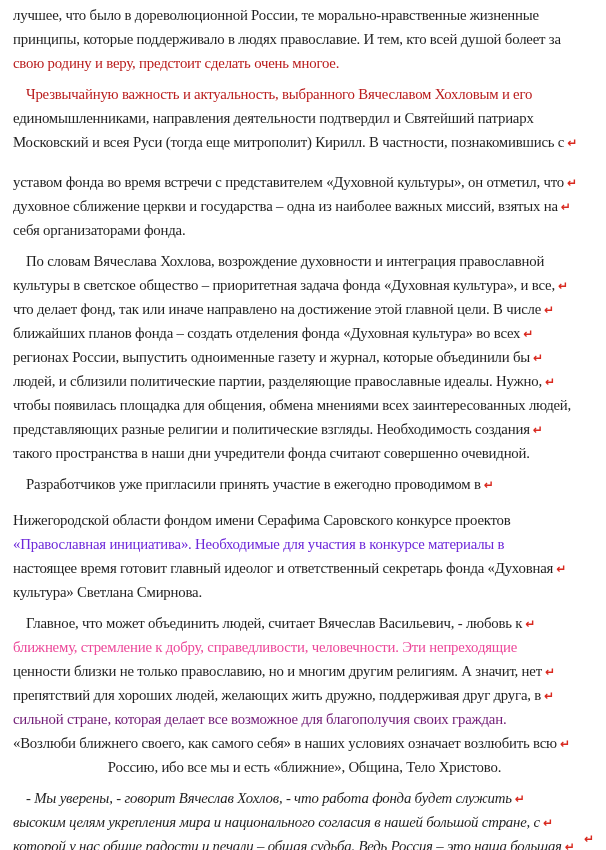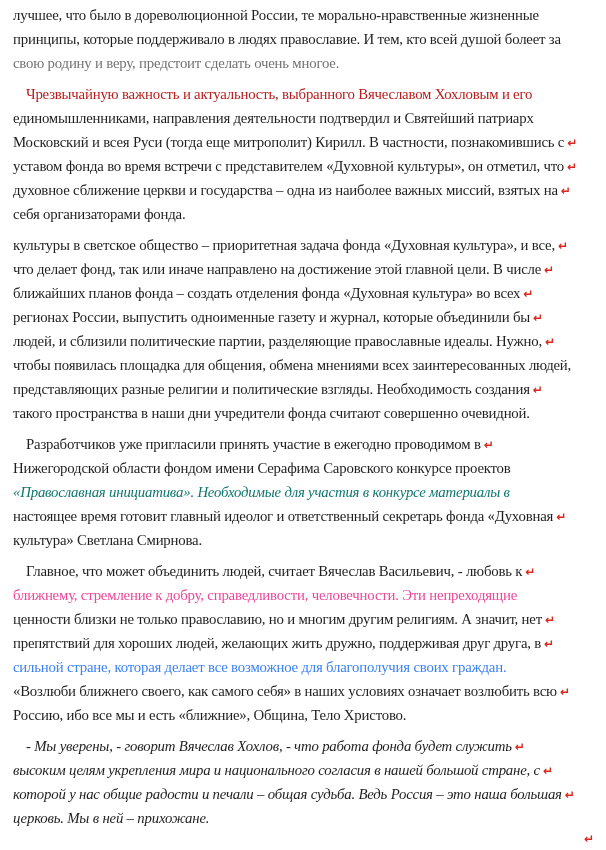--- a/index.html
+++ b/index.html
@@ -30,55 +30,56 @@
   }
 </style>
 </head>
 <body style="background: rgb(255, 255, 255);">
 
 <div class="page">
   <div id="paragraphs">
       <div class="paragraph">
         <div class="line" style="color: rgb(31, 31, 31);"><span class="line-text">лучшее, что было в дореволюционной России, те морально-нравственные жизненные</span></div>
         <div class="line" style="color: rgb(31, 31, 31);"><span class="line-text">принципы, которые поддерживало в людях православие. И тем, кто всей душой болеет за</span></div>
-        <div class="line" style="color: #737373;"><span class="line-text">свою родину и веру, предстоит сделать очень многое.</span></div>
+        <div class="line" style="color: #b91c1c;"><span class="line-text">свою родину и веру, предстоит сделать очень многое.</span></div>
       </div>
       <div class="paragraph">
         <div class="line indented" style="color: #b91c1c;"><span class="line-text">Чрезвычайную важность и актуальность, выбранного Вячеславом Хохловым и его</span></div>
         <div class="line" style="color: rgb(31, 31, 31);"><span class="line-text">единомышленниками, направления деятельности подтвердил и Святейший патриарх</span></div>
         <div class="line" style="color: rgb(31, 31, 31);"><span class="line-text">Московский и всея Руси (тогда еще митрополит) Кирилл. В частности, познакомившись с</span><span class="break-mark" style="color: rgb(217, 41, 31);">↵</span></div>
-        <div class="line" style="color: rgb(31, 31, 31);"><span class="line-text">уставом фонда во время встречи с представителем «Духовной культуры», он отметил, что</span><span class="break-mark" style="color: rgb(217, 41, 31);">↵</span></div>
+        <div class="line" style="color: rgb(31, 31, 31); margin-top: 16px;"><span class="line-text">уставом фонда во время встречи с представителем «Духовной культуры», он отметил, что</span><span class="break-mark" style="color: rgb(217, 41, 31);">↵</span></div>
         <div class="line" style="color: rgb(31, 31, 31);"><span class="line-text">духовное сближение церкви и государства – одна из наиболее важных миссий, взятых на</span><span class="break-mark" style="color: rgb(217, 41, 31);">↵</span></div>
         <div class="line" style="color: rgb(31, 31, 31);"><span class="line-text">себя организаторами фонда.</span></div>
       </div>
       <div class="paragraph">
+        <div class="line indented" style="color: rgb(31, 31, 31);"><span class="line-text">По словам Вячеслава Хохлова, возрождение духовности и интеграция православной</span></div>
         <div class="line" style="color: rgb(31, 31, 31);"><span class="line-text">культуры в светское общество – приоритетная задача фонда «Духовная культура», и все,</span><span class="break-mark" style="color: rgb(217, 41, 31);">↵</span></div>
         <div class="line" style="color: rgb(31, 31, 31);"><span class="line-text">что делает фонд, так или иначе направлено на достижение этой главной цели. В числе</span><span class="break-mark" style="color: rgb(217, 41, 31);">↵</span></div>
         <div class="line" style="color: rgb(31, 31, 31);"><span class="line-text">ближайших планов фонда  – создать отделения фонда «Духовная культура» во всех</span><span class="break-mark" style="color: rgb(217, 41, 31);">↵</span></div>
         <div class="line" style="color: rgb(31, 31, 31);"><span class="line-text">регионах России, выпустить одноименные газету и журнал, которые объединили бы</span><span class="break-mark" style="color: rgb(217, 41, 31);">↵</span></div>
         <div class="line" style="color: rgb(31, 31, 31);"><span class="line-text">людей, и сблизили политические партии, разделяющие православные идеалы. Нужно,</span><span class="break-mark" style="color: rgb(217, 41, 31);">↵</span></div>
         <div class="line" style="color: rgb(31, 31, 31);"><span class="line-text">чтобы появилась площадка для общения, обмена мнениями всех заинтересованных людей,</span></div>
         <div class="line" style="color: rgb(31, 31, 31);"><span class="line-text">представляющих разные религии и политические взгляды. Необходимость создания</span><span class="break-mark" style="color: rgb(217, 41, 31);">↵</span></div>
         <div class="line" style="color: rgb(31, 31, 31);"><span class="line-text">такого пространства в наши дни учредители фонда считают совершенно очевидной.</span></div>
       </div>
       <div class="paragraph">
         <div class="line indented" style="color: rgb(31, 31, 31);"><span class="line-text">Разработчиков уже пригласили принять участие в ежегодно проводимом в</span><span class="break-mark" style="color: rgb(217, 41, 31);">↵</span></div>
-        <div class="line" style="color: rgb(31, 31, 31);"><span class="line-text">Нижегородской области фондом имени Серафима Саровского конкурсе проектов</span></div>
-        <div class="line" style="color: #0f766e; font-style: italic;"><span class="line-text">«Православная инициатива». Необходимые для участия в конкурсе материалы в</span></div>
+        <div class="line" style="color: rgb(31, 31, 31); margin-top: 12px;"><span class="line-text">Нижегородской области фондом имени Серафима Саровского конкурсе проектов</span></div>
+        <div class="line" style="color: #6d28d9;"><span class="line-text">«Православная инициатива». Необходимые для участия в конкурсе материалы в</span></div>
         <div class="line" style="color: rgb(31, 31, 31);"><span class="line-text">настоящее время готовит главный идеолог и ответственный секретарь фонда «Духовная</span><span class="break-mark" style="color: rgb(217, 41, 31);">↵</span></div>
         <div class="line" style="color: rgb(31, 31, 31);"><span class="line-text">культура» Светлана Смирнова.</span></div>
       </div>
       <div class="paragraph">
         <div class="line indented" style="color: rgb(31, 31, 31);"><span class="line-text">Главное, что может объединить людей, считает Вячеслав Васильевич, - любовь к</span><span class="break-mark" style="color: rgb(217, 41, 31);">↵</span></div>
         <div class="line" style="color: #ec4899;"><span class="line-text">ближнему, стремление к добру, справедливости, человечности. Эти непреходящие</span></div>
         <div class="line" style="color: rgb(31, 31, 31);"><span class="line-text">ценности близки не только православию, но и многим другим религиям. А значит, нет</span><span class="break-mark" style="color: rgb(217, 41, 31);">↵</span></div>
         <div class="line" style="color: rgb(31, 31, 31);"><span class="line-text">препятствий для хороших людей, желающих жить дружно, поддерживая друг друга, в</span><span class="break-mark" style="color: rgb(217, 41, 31);">↵</span></div>
-        <div class="line" style="color: #3b82f6;"><span class="line-text">сильной стране, которая делает все возможное для благополучия своих граждан.</span></div>
+        <div class="line" style="color: #701a75;"><span class="line-text">сильной стране, которая делает все возможное для благополучия своих граждан.</span></div>
         <div class="line" style="color: rgb(31, 31, 31);"><span class="line-text">«Возлюби ближнего своего, как самого себя» в наших условиях означает возлюбить всю</span><span class="break-mark" style="color: rgb(217, 41, 31);">↵</span></div>
-        <div class="line" style="color: rgb(31, 31, 31);"><span class="line-text">Россию, ибо все мы и есть «ближние», Община, Тело Христово.</span></div>
+        <div class="line" style="color: rgb(31, 31, 31); text-align: center;"><span class="line-text">Россию, ибо все мы и есть «ближние», Община, Тело Христово.</span></div>
       </div>
       <div class="paragraph italic">
         <div class="line indented" style="color: rgb(31, 31, 31);"><span class="line-text">- Мы уверены, - говорит Вячеслав Хохлов, - что работа фонда будет служить</span><span class="break-mark" style="color: rgb(217, 41, 31);">↵</span></div>
         <div class="line" style="color: rgb(31, 31, 31);"><span class="line-text">высоким целям укрепления мира и национального согласия в нашей большой стране, с</span><span class="break-mark" style="color: rgb(217, 41, 31);">↵</span></div>
         <div class="line" style="color: rgb(31, 31, 31);"><span class="line-text">которой у нас общие радости и печали – общая судьба. Ведь Россия – это наша большая</span><span class="break-mark" style="color: rgb(217, 41, 31);">↵</span></div>
         <div class="line" style="color: rgb(31, 31, 31);"><span class="line-text">церковь. Мы в ней – прихожане.</span></div>
       </div>
     </div>
   <span id="end-mark" class="end-mark" style="color: rgb(217, 41, 31);">↵</span>
 </div>

